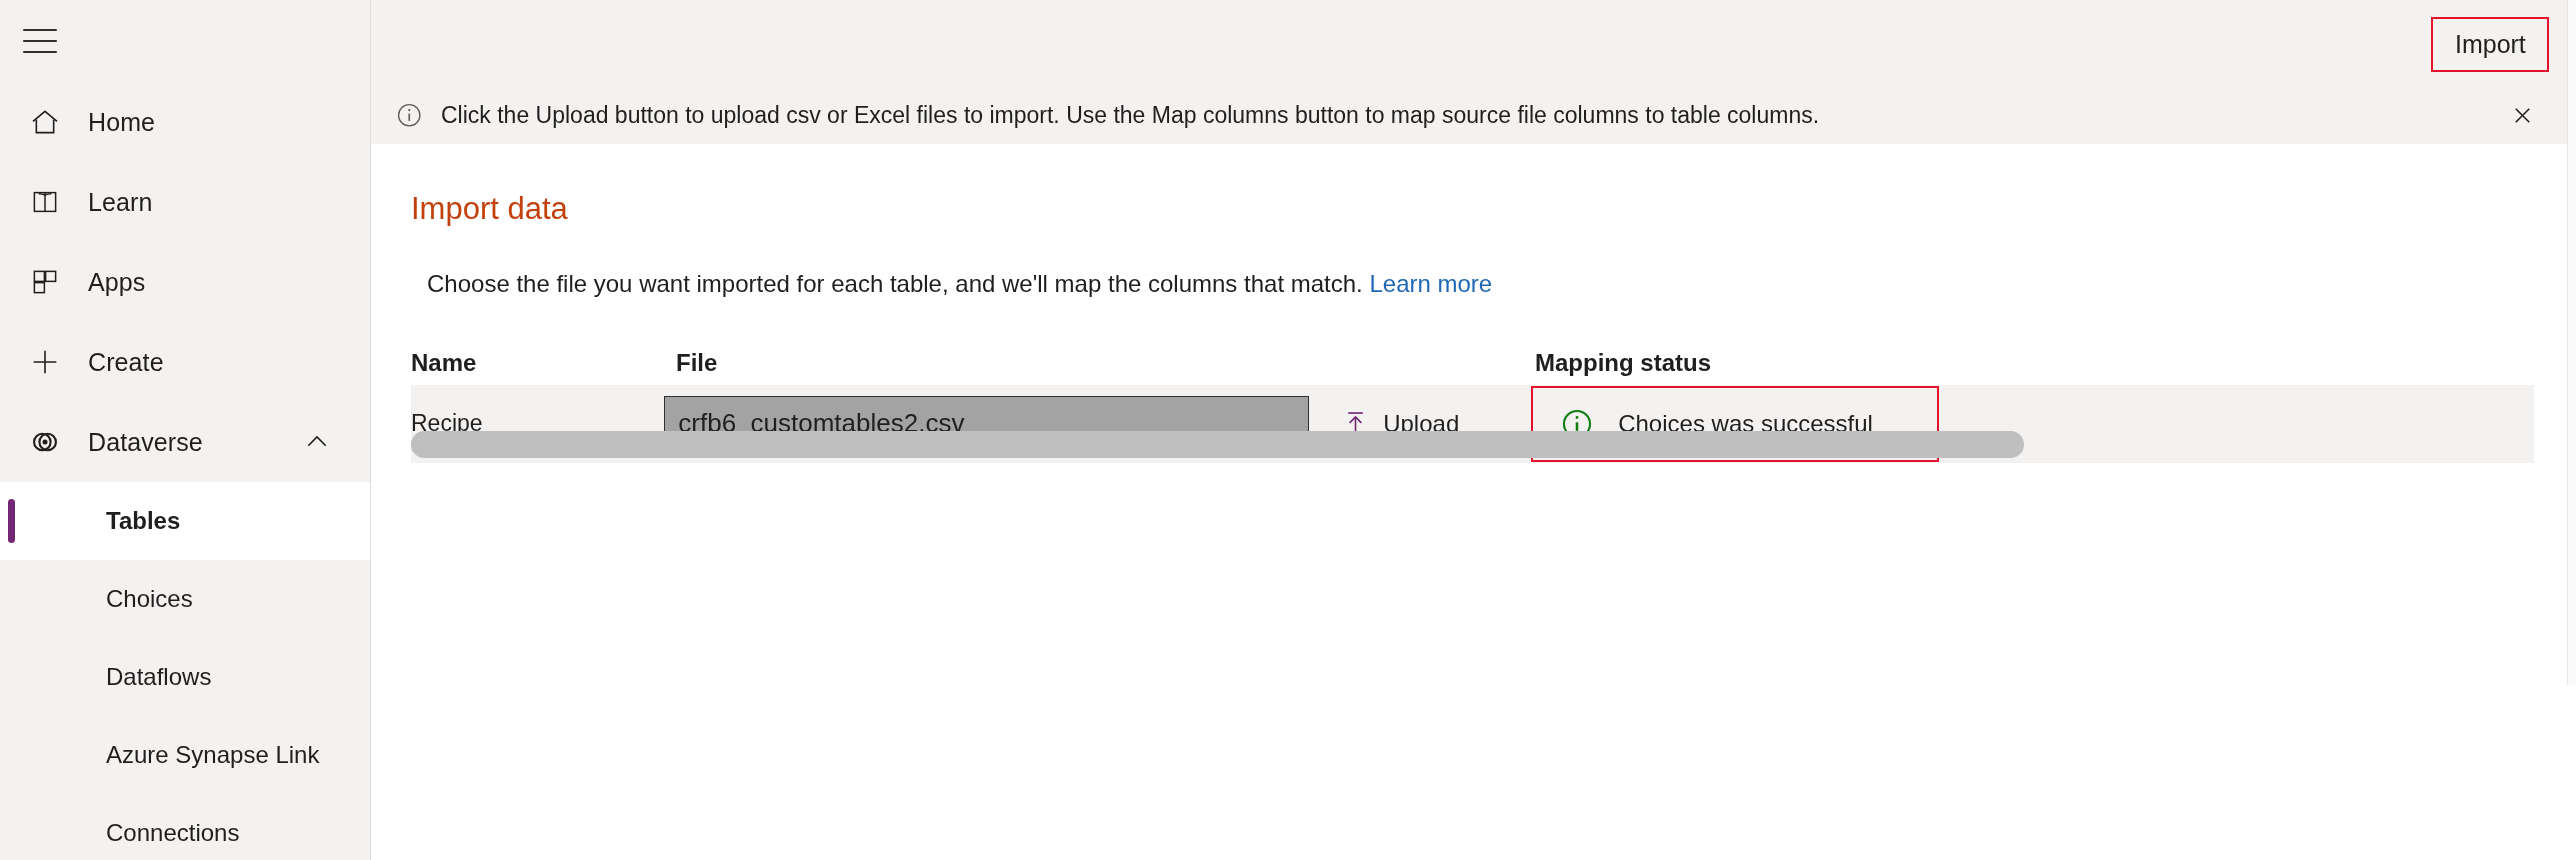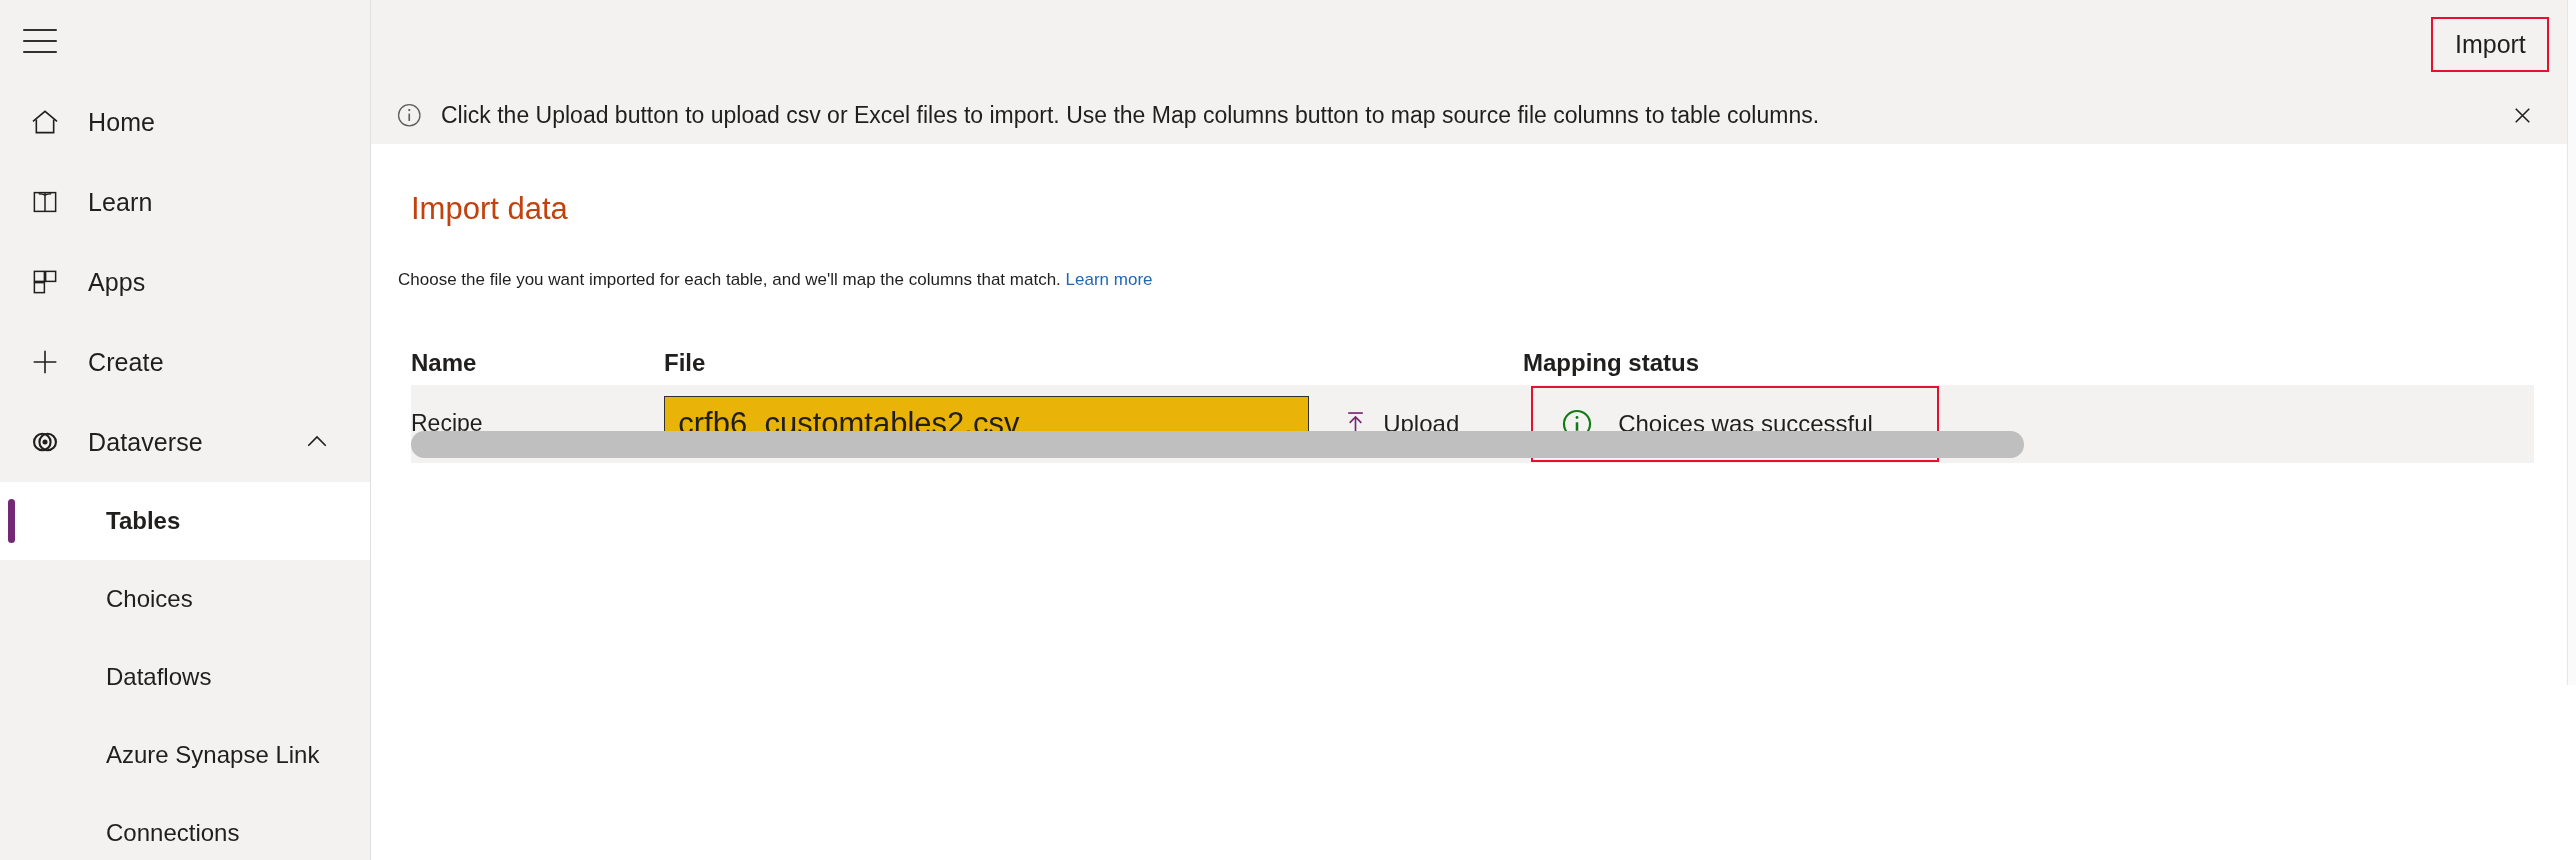--- a/index.html
+++ b/index.html
@@ -136,56 +136,56 @@
 
   .page-title {
     position: absolute;
     left: 40px; top: 47px;
     font-size: 31px;
     font-weight: 400;
     color: #c2410c;
   }
   .page-desc {
     position: absolute;
-    left: 27px; top: 126px;
-    font-size: 17px;
+    left: 56px; top: 126px;
+    font-size: 24px;
     color: #201f1e;
   }
   .page-desc a { color: #1f68b5; text-decoration: none; cursor: pointer; }
 
   
   .tbl { position: absolute; left: 40px; top: 201px; width: 2123px; }
   .tbl-head { display: flex; height: 32px; align-items: flex-end; }
   .th {
     font-size: 24px; font-weight: 600; color: #201f1e;
   }
   .th.c-name { width: 253px; flex: 0 0 253px; }
-  .th.c-file { width: 666px; flex: 0 0 666px; }
+  .th.c-file { width: 666px; flex: 0 0 666px; margin-left: 12px; }
   .th.c-upl  { width: 193px; flex: 0 0 193px; }
   .th.c-map  { flex: 1 1 auto; }
 
   .tbl-row {
     display: flex;
     align-items: center;
     height: 78px;
     background: #f3f2f1;
     position: relative;
     margin-top: 7.6px;
   }
   .td { display:flex; align-items:center; height: 78px; }
   .td.c-name { width: 253px; flex: 0 0 253px; font-size: 23px; color:#201f1e; }
   .td.c-file { width: 666px; flex: 0 0 666px; }
   .td.c-upl  { width: 193px; flex: 0 0 193px; }
   .td.c-map  { flex: 1 1 auto; }
 
   .file-input {
     width: 645px; height: 55px;
-    background: #eab308;
+    background: #a3a3a3;
     border: 1.9px solid #323130;
-    font-size: 31px;
+    font-size: 26px;
     color: #201f1e;
     padding: 0 13.3px;
     font-family: "Liberation Sans", sans-serif;
     outline: none;
   }
   .upload-btn {
     display: flex; align-items: center;
     cursor: pointer;
     margin-left: 11.4px;
   }

